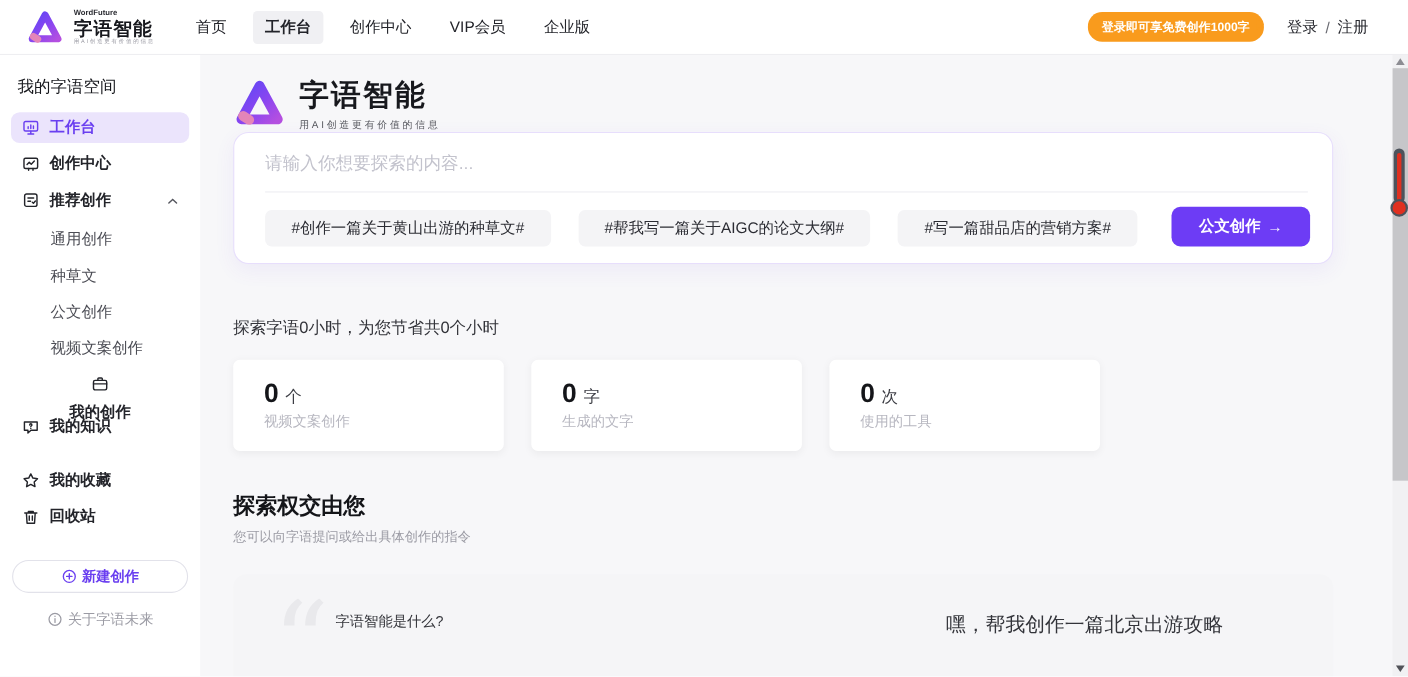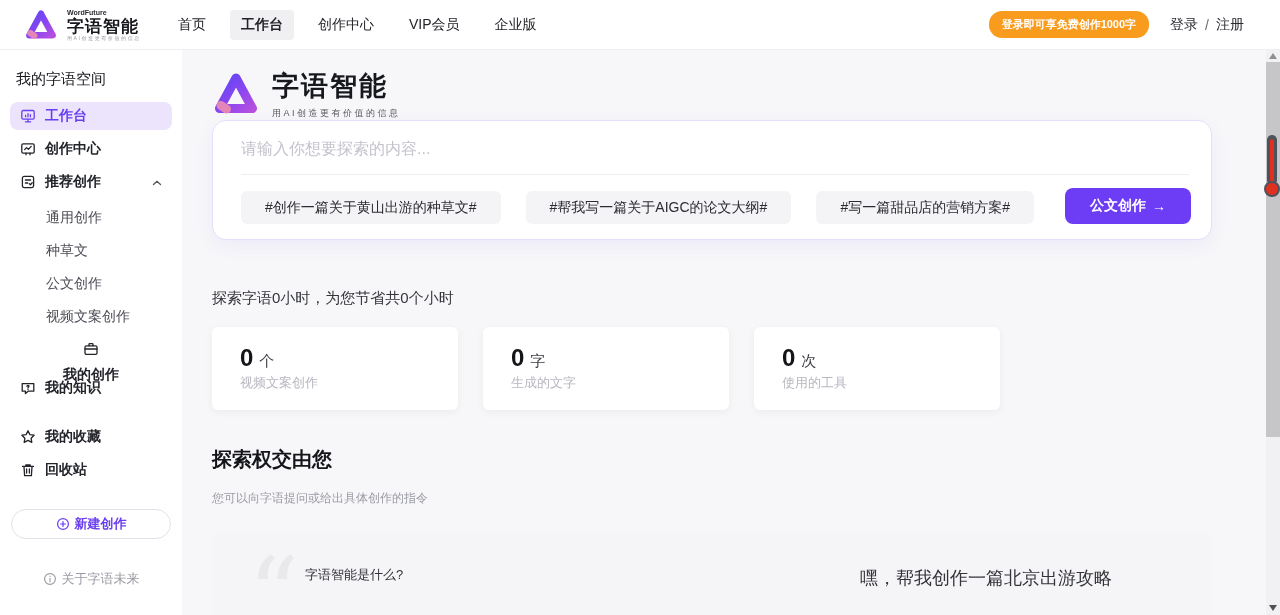--- a/index.html
+++ b/index.html
@@ -29,21 +29,21 @@
 
   
   .sidebar { width:182px; background:#fff; padding:16px 10px 0; position:relative; flex:none; }
   .sb-title { font-size:15px; font-weight:normal; color:#17181d; padding:4px 6px 13px; }
   .sb-item { height:28px; margin-bottom:5px; display:flex; align-items:center; gap:9px; padding:0 10px; border-radius:8px; font-size:14px; font-weight:bold; color:#23242a; cursor:pointer; }
   .sb-item.active { background:#ebe4fc; color:#6a3ff0; }
   .sb-item svg { flex:none; }
   .sb-caret { margin-left:auto; color:#55565e; }
   .sb-sub { padding-left:36px; height:33px; display:flex; align-items:center; font-size:14px; color:#4c4d55; cursor:pointer; }
   .sb-new { margin:25px auto 0; width:160px; height:30px; border:1px solid #e2e2ea; border-radius:16px; display:flex; align-items:center; justify-content:center; gap:5px; color:#6a3ff0; font-size:13px; font-weight:bold; background:#fff; cursor:pointer; }
-  .sb-about { position:absolute; top:520px; left:0; width:100%; display:flex; align-items:center; justify-content:center; gap:5px; font-size:13px; color:#9b9ba4; cursor:pointer; }
+  .sb-about { position:absolute; top:504px; left:0; width:100%; display:flex; align-items:center; justify-content:center; gap:5px; font-size:13px; color:#9b9ba4; cursor:pointer; }
 
   
   .main { flex:1; background:#f7f7f9; padding:18px 0 0 30px; position:relative; overflow:hidden; }
   .hero { display:flex; align-items:center; }
   .hero-text { margin-left:12px; }
   .hero-name { font-size:27px; font-weight:800; color:#17181d; letter-spacing:2px; }
   .hero-sub { font-size:9px; letter-spacing:2.5px; color:#56575e; margin-top:3px; }
 
   .search-card { width:1000px; height:120px; background:#fff; border:1.5px solid #e7defc; border-radius:14px; box-shadow:0 6px 18px rgba(110,70,230,.07); display:flex; flex-direction:column; }
   .search-input { flex:1; border:none; outline:none; resize:none; margin:18px 28px 0; font-size:16px; font-family:inherit; color:#33343a; background:transparent; }
@@ -55,21 +55,21 @@
 
   .stats-line { margin-top:49px; font-size:15px; color:#33343a; }
   .stat-cards { display:flex; gap:25px; margin-top:19px; }
   .stat-card { width:246px; height:83px; background:#fff; border-radius:6px; box-shadow:0 2px 8px rgba(0,0,0,.05); padding:17px 0 0 28px; }
   .stat-top { display:flex; align-items:baseline; }
   .stat-value { font-size:24px; font-weight:800; color:#141519; }
   .stat-unit { font-size:15px; color:#3c3d44; margin-left:6px; }
   .stat-label { font-size:13px; color:#b7b7c0; margin-top:2px; }
 
   .section-title { margin-top:36px; font-size:20px; font-weight:800; color:#141519; }
-  .section-sub { margin-top:17px; font-size:12px; color:#9b9ba4; }
+  .section-sub { margin-top:7px; font-size:12px; color:#9b9ba4; }
 
   .quote-card { position:relative; width:1000px; height:120px; margin-top:25px; background:#f5f5f7; border-radius:12px; }
   .quote-mark { position:absolute; left:36px; top:22px; width:60px; height:42px; overflow:hidden; }
   .quote-glyph { font-family:"DejaVu Serif","Liberation Serif",serif; font-size:100px; line-height:1; letter-spacing:-6px; color:#e9e9ec; display:block; margin-top:-10px; }
   .quote-left { position:absolute; left:93px; top:34px; font-size:13px; color:#33343a; }
   .quote-right { position:absolute; left:648px; top:34px; font-size:18px; color:#33343a; }
 
   
   .scrollbar { position:absolute; right:0; top:50px; width:14px; height:565px; background:#f1f1f3; z-index:6; }
   .sb-up { position:absolute; top:3px; left:3px; width:0; height:0; border-left:4px solid transparent; border-right:4px solid transparent; border-bottom:6px solid #8d8d93; cursor:pointer; }

